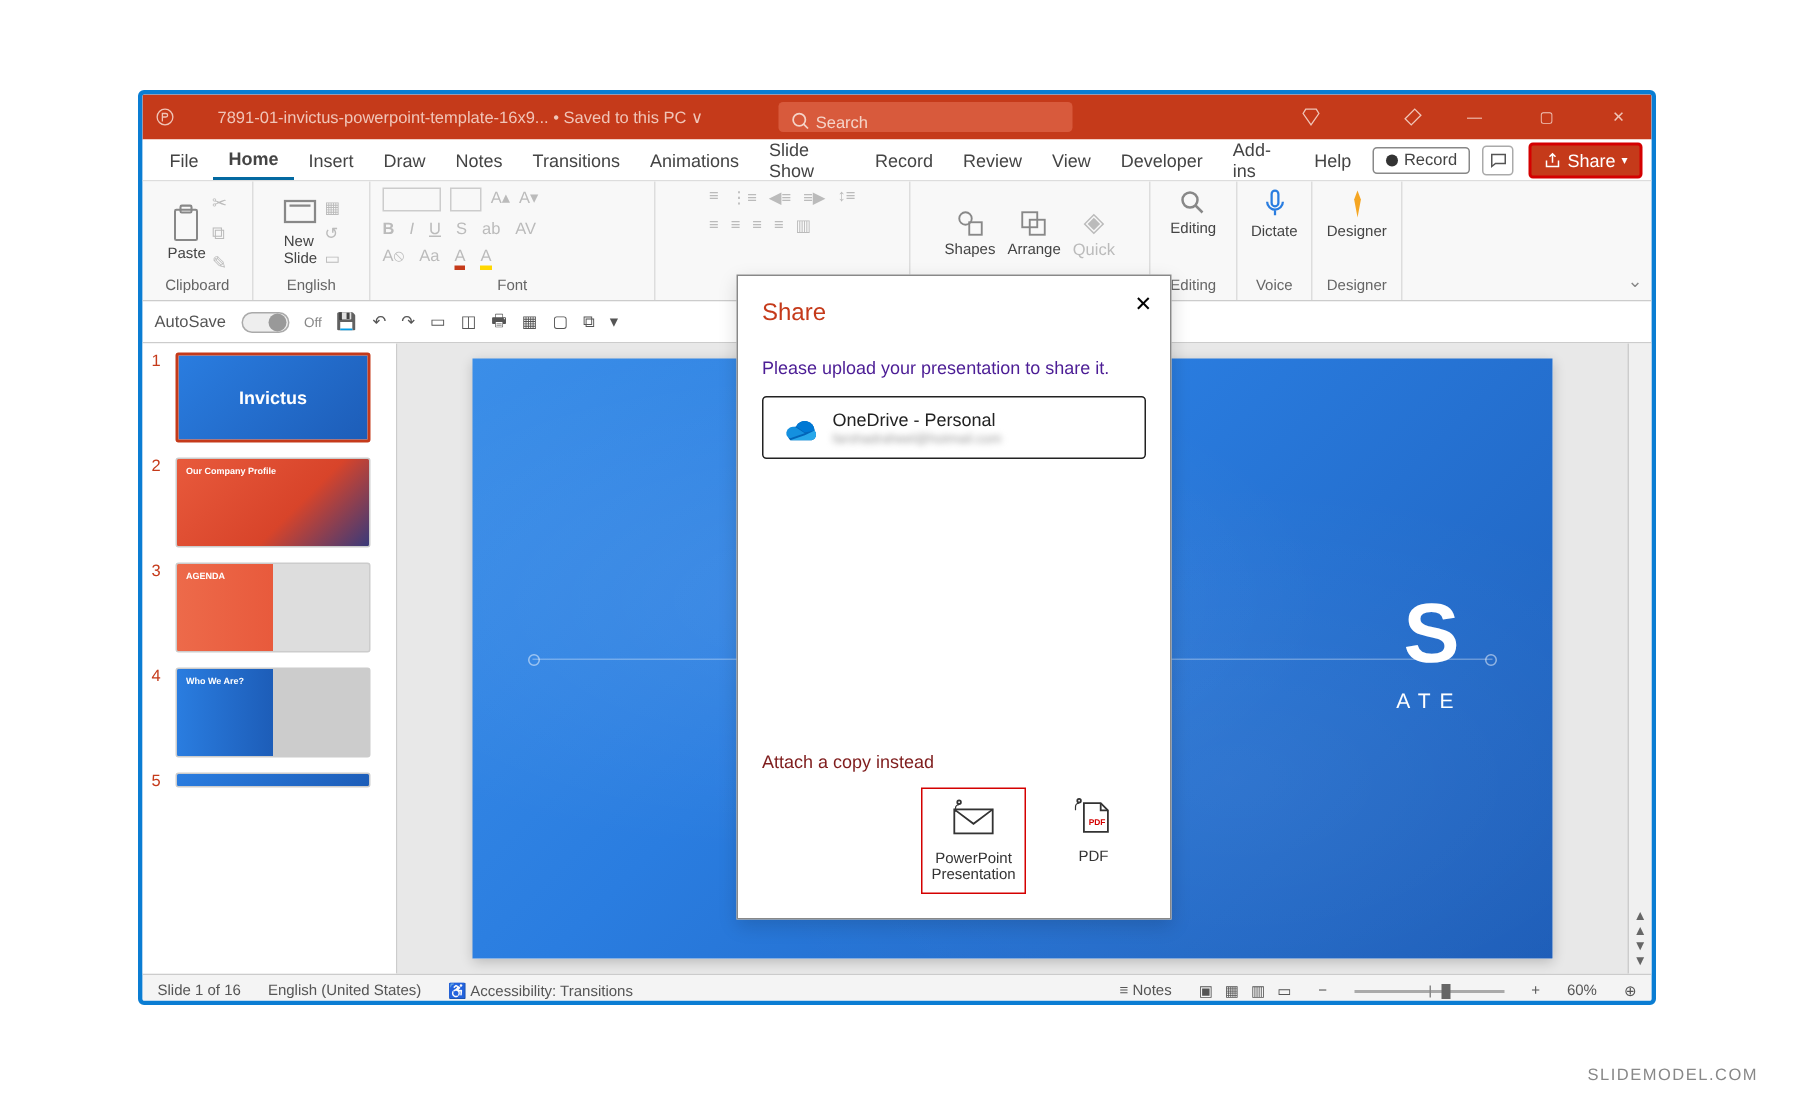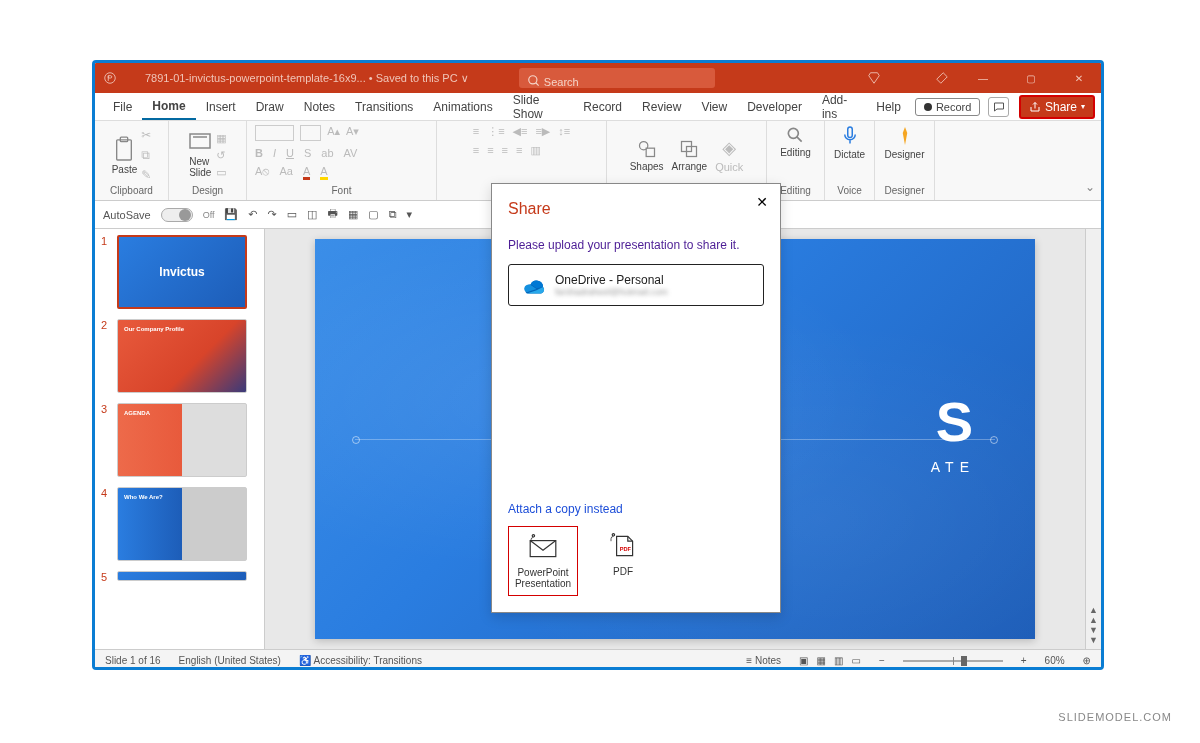--- a/index.html
+++ b/index.html
@@ -25,21 +25,21 @@
 .ribbon-group .icons { flex: 1; display: flex; align-items: center; gap: 4px; }
 .ribbon .big-btn { display: flex; flex-direction: column; align-items: center; gap: 2px; font-size: 10px; color: #444; }
 .ribbon .placeholder { color: #bbb; font-size: 11px; }
 .qat { height: 28px; background: #fff; border-bottom: 1px solid #ccc; display: flex; align-items: center; padding: 0 8px; gap: 10px; font-size: 11px; color: #555; }
 .qat .toggle { border: 1px solid #aaa; border-radius: 10px; width: 32px; height: 14px; position: relative; background: #eee; }
 .qat .toggle .knob { width: 12px; height: 12px; background: #999; border-radius: 50%; position: absolute; right: 1px; top: 0; }
 .workspace { display: flex; height: 420px; background: #eee; }
 .thumb-panel { width: 170px; background: #fff; border-right: 1px solid #ccc; overflow: hidden; padding: 6px; }
 .thumb-item { display: flex; gap: 6px; margin-bottom: 10px; }
 .thumb-item .num { font-size: 11px; color: #c53a1a; width: 10px; }
-.thumb { width: 130px; height: 74px; border: 1px solid #ccc; border-radius: 2px; position: relative; overflow: hidden; }
+.thumb { width: 130px; height: 60px; border: 1px solid #ccc; border-radius: 2px; position: relative; overflow: hidden; }
 .thumb.selected { border: 2px solid #c53a1a; }
 .thumb.blue-grad { background: linear-gradient(135deg, #2a7de0 0%, #1d5db8 100%); display: flex; align-items: center; justify-content: center; color: #fff; font-size: 12px; font-weight: bold; }
 .thumb.orange { background: linear-gradient(135deg, #e85a3c 0%, #d8442a 60%, #3a3a7a 100%); }
 .thumb.agenda { background: linear-gradient(90deg, #ed6a4a 0%, #e85a3c 50%, #ddd 50%); }
 .thumb.who { background: linear-gradient(90deg, #2a7de0 0%, #1d5db8 50%, #ccc 50%); }
 .thumb .tiny-text { position: absolute; left: 6px; top: 6px; color: #fff; font-size: 6px; font-weight: bold; }
 .canvas-area { flex: 1; background: #e8e8e8; position: relative; display: flex; align-items: center; justify-content: center; }
 .slide-canvas { width: 720px; height: 400px; background: linear-gradient(135deg, #3b8ee8 0%, #2a7de0 40%, #1d5db8 100%); position: relative; box-shadow: 0 2px 8px rgba(0,0,0,0.2); }
 .slide-canvas .wave { position: absolute; inset: 0; background: radial-gradient(ellipse at 30% 40%, rgba(255,255,255,0.08) 0%, transparent 50%), radial-gradient(ellipse at 70% 70%, rgba(255,255,255,0.06) 0%, transparent 50%); }
 .slide-canvas .big-text { position: absolute; right: 60px; top: 150px; color: #fff; font-size: 56px; font-weight: bold; letter-spacing: 2px; }
@@ -51,22 +51,22 @@
 .vscroll .arrows { position: absolute; bottom: 4px; left: 0; right: 0; font-size: 9px; text-align: center; color: #666; line-height: 10px; }
 .share-popup { position: absolute; left: 396px; top: 120px; width: 290px; height: 430px; background: #fff; border: 1px solid #888; box-shadow: 0 4px 12px rgba(0,0,0,0.15); padding: 16px; z-index: 10; }
 .share-popup .close { position: absolute; right: 12px; top: 10px; font-size: 14px; cursor: pointer; }
 .share-popup h3 { color: #c53a1a; font-size: 16px; font-weight: normal; margin-bottom: 20px; }
 .share-popup .prompt { font-size: 12px; color: #4c1d95; margin-bottom: 12px; }
 .share-popup .onedrive-box { border: 1.5px solid #222; border-radius: 3px; padding: 8px 10px; display: flex; align-items: center; gap: 10px; }
 .share-popup .onedrive-box .cloud { width: 26px; height: 18px; }
 .share-popup .onedrive-box .name { font-size: 12px; color: #222; }
 .share-popup .onedrive-box .email { font-size: 9px; color: #999; filter: blur(2px); }
 .share-popup .attach-section { position: absolute; bottom: 16px; left: 16px; right: 16px; }
-.share-popup .attach-label { font-size: 12px; color: #1d4ed8; margin-bottom: 10px; }
-.share-popup .attach-row { display: flex; gap: 10px; }
+.share-popup .attach-label { font-size: 12px; color: #7f1d1d; margin-bottom: 10px; }
+.share-popup .attach-row { display: flex; gap: 10px; justify-content: flex-end; }
 .share-popup .attach-item { width: 70px; text-align: center; font-size: 10px; color: #333; padding: 6px 2px; }
 .share-popup .attach-item.highlighted { border: 1.5px solid #d40000; }
 .share-popup .attach-item svg { width: 32px; height: 28px; margin-bottom: 4px; }
 .statusbar { height: 22px; background: #f4f4f4; border-top: 1px solid #ccc; display: flex; align-items: center; font-size: 10px; color: #555; padding: 0 10px; gap: 18px; }
 .statusbar .spacer { flex: 1; }
 .statusbar .view-btns { display: flex; gap: 8px; }
 .statusbar .zoom-slider { width: 100px; height: 2px; background: #aaa; position: relative; }
 .statusbar .zoom-slider .tick { position: absolute; left: 50%; top: -3px; width: 1px; height: 8px; background: #888; }
 .statusbar .zoom-slider .handle { position: absolute; left: 58%; top: -4px; width: 6px; height: 10px; background: #666; }
 .watermark { position: absolute; right: 28px; bottom: 20px; font-size: 11px; letter-spacing: 1px; color: #888; }
@@ -163,21 +163,21 @@
             </svg>
           <span style="white-space:pre">New
 Slide</span>
         </div>
         <div style="display:flex;flex-direction:column;gap:4px;color:#bbb;font-size:11px">
           <span>▦</span>
           <span>↺</span>
           <span>▭</span>
         </div>
       </div>
-      <div class="label">Design</div>
+      <div class="label">English</div>
     </div>
     <div class="ribbon-group" style="width:190px">
       <div class="icons" style="flex-direction:column;align-items:flex-start;gap:6px;width:100%">
         <div class="placeholder" style="display:flex;gap:6px">
           <span style="border:1px solid #ccc;padding:1px 30px 1px 4px">&nbsp;</span>
           <span style="border:1px solid #ccc;padding:1px 12px 1px 4px">&nbsp;</span>
           <span>A▴</span>
           <span>A▾</span>
         </div>
         <div class="placeholder" style="display:flex;gap:10px">

